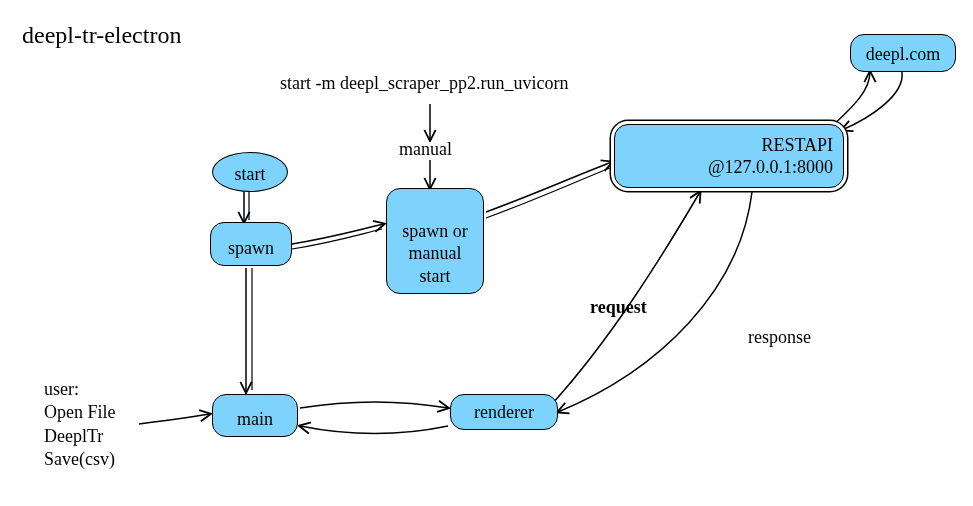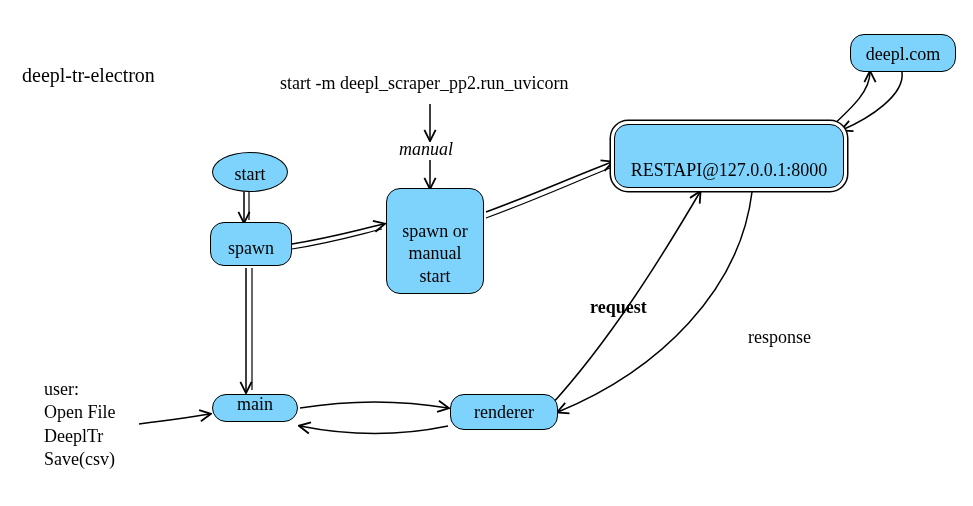--- a/index.html
+++ b/index.html
@@ -82,25 +82,25 @@
     <path d="M139,424 C170,420 185,418 210,414" fill="none" stroke="#000" stroke-width="1.5" marker-end="url(#ah)"></path>
 
     <path d="M300,408 C350,400 400,400 448,408" fill="none" stroke="#000" stroke-width="1.5" marker-end="url(#ah)"></path>
     <path d="M448,426 C400,436 350,436 300,426" fill="none" stroke="#000" stroke-width="1.5" marker-end="url(#ah)"></path>
 
     <path d="M552,404 C610,340 660,260 700,192" fill="none" stroke="#000" stroke-width="1.5" marker-end="url(#ah)"></path>
 
     <path d="M752,192 C740,290 660,370 558,412" fill="none" stroke="#000" stroke-width="1.5" marker-end="url(#ah)"></path>
   </svg>
 
-  <div class="label" style="left:22px; top:20px; font-size:20px;margin-top:42px;">deepl-tr-electron</div>
+  <div class="label" style="left:22px; top:20px; font-size:24px;">deepl-tr-electron</div>
 
   <div class="label" style="left:280px; top:72px;">start -m deepl_scraper_pp2.run_uvicorn</div>
 
-  <div class="label" style="left:399px; top:138px;font-style:italic;">manual</div>
+  <div class="label" style="left:399px; top:138px;">manual</div>
 
   <div class="label" style="left:590px; top:296px;font-weight:bold;">request</div>
   <div class="label" style="left:748px; top:326px;">response</div>
 
   <div class="label" style="left:44px; top:378px;">user:
 Open File
 DeeplTr
 Save(csv)</div>
 
   <div class="node oval" style="left:212px; top:152px; width:76px; height:40px;">
@@ -111,30 +111,30 @@
     <span>spawn</span>
   </div>
 
   <div class="node" style="left:386px; top:188px; width:98px; height:106px;">
     <span>spawn
 or
 manual
 start</span>
   </div>
 
-  <div class="node double" style="left:614px; top:124px; width:230px; height:64px; flex-direction:row;">
+  <div class="node double" style="left:614px; top:124px; width:230px; height:64px; flex-direction:column;">
     <span>RESTAPI</span>
     <span>@127.0.0.1:8000</span>
   </div>
 
   <div class="node" style="left:850px; top:34px; width:106px; height:38px;">
     <span>deepl.com</span>
   </div>
 
-  <div class="node" style="left:212px; top:394px; width:86px; height:28px;">
+  <div class="node" style="left:212px; top:394px; width:86px; height:43px;">
     <span>main</span>
   </div>
 
   <div class="node" style="left:450px; top:394px; width:108px; height:36px;">
     <span>renderer</span>
   </div>
 
 </div>
 
 </body></html>

